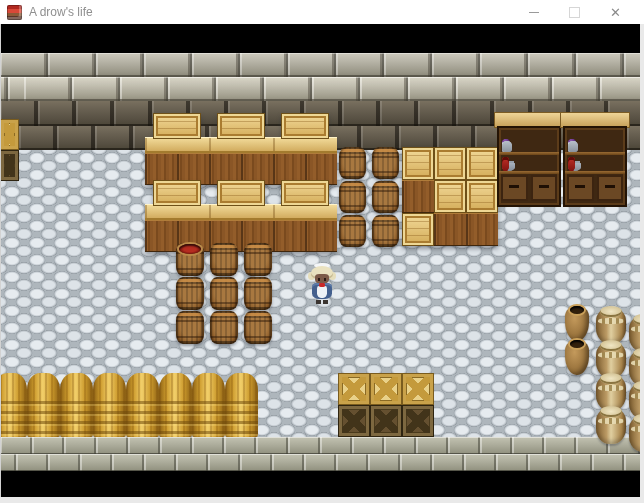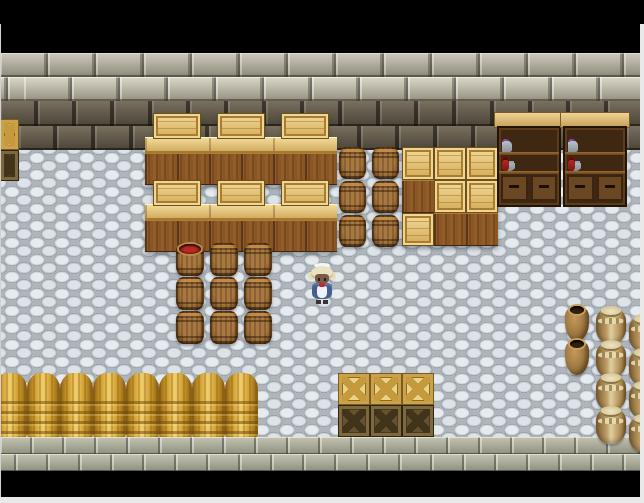--- a/index.html
+++ b/index.html
@@ -127,20 +127,35 @@
   .ch-body{left:4px;top:19px;width:20px;height:16px;background:#44608e;border-radius:25% 25% 35% 35%;box-shadow:inset 0 2px 0 #5c7aa8;}
   .ch-apron{left:9px;top:22px;width:10px;height:12px;background:#eef2f6;border-radius:20% 20% 40% 40%;}
   .ch-bow{left:11px;top:19px;width:6px;height:4px;background:#c82828;border-radius:30%;}
   .ch-foot{width:5px;height:4px;background:#3a3430;top:36px;}
   .ch-footL{left:8px;} .ch-footR{left:15px;}
 </style>
 </head>
 <body>
 
 <div id="window">
+  <div class="titlebar">
+    <div class="app-icon"></div>
+    <span class="tb-title">A drow's life</span>
+    <div class="controls">
+      <div class="tbtn">
+          <span class="glyph-min"></span>
+        </div>
+      <div class="tbtn">
+          <span class="glyph-max"></span>
+        </div>
+      <div class="tbtn">
+          <span class="glyph-close">✕</span>
+        </div>
+    </div>
+  </div>
 
   <div id="viewport">
       <div class="obj t-wall-cap" style="left: 0px; top: 29px; width: 640px; height: 24px;"></div>
       <div class="obj t-wall-cap v2" style="left: 0px; top: 53px; width: 640px; height: 24px;"></div>
       <div class="obj t-wall-face" style="left: 0px; top: 77px; width: 640px; height: 25px;"></div>
       <div class="obj t-wall-face v2" style="left: 0px; top: 102px; width: 640px; height: 24px;"></div>
       <div class="obj t-floor" style="left: 0px; top: 126px; width: 640px; height: 321px;"></div>
       <div class="obj t-wall-low" style="left: 0px; top: 413px; width: 640px; height: 17px;"></div>
       <div class="obj t-wall-low v2" style="left: 0px; top: 430px; width: 640px; height: 17px;"></div>
       <div class="obj t-crate-band" style="left: 145px; top: 89px; width: 192px; height: 72px;">

